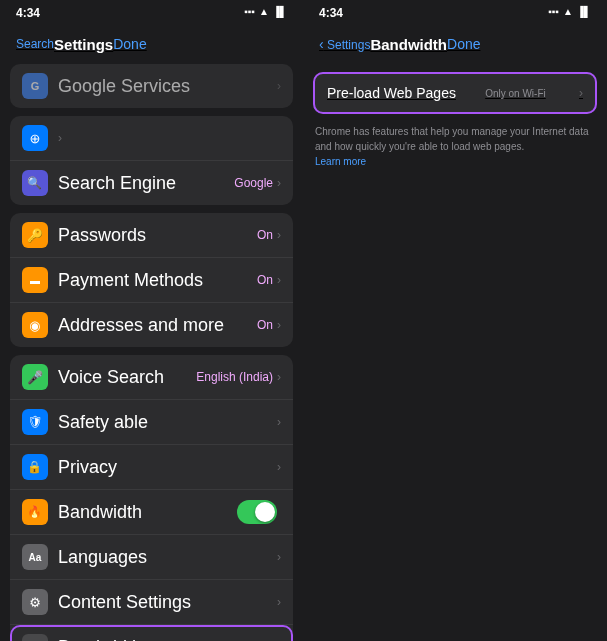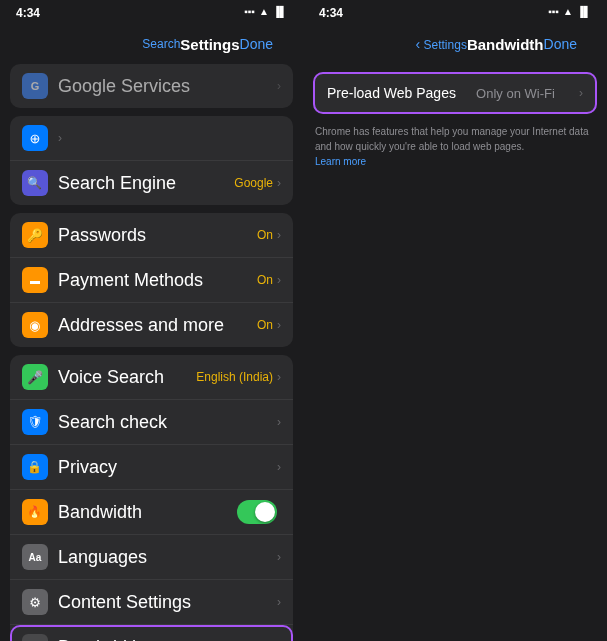--- a/index.html
+++ b/index.html
@@ -42,24 +42,25 @@
       gap: 4px;
     }
     .status-icons span {
       color: #fff;
       font-size: 10px;
     }
 
     
     .nav-bar {
       display: flex;
-      justify-content: flex-end;
-      align-items: center;
-      padding: 2px 30px 6px;
+      justify-content: flex-start;
+      align-items: center;
+      padding: 2px 16px 6px;
       height: 36px;
+      text-decoration: underline;
     }
     .nav-back {
       font-size: 12px;
       color: #4a9eff;
     }
     .nav-title {
       font-size: 15px;
       font-weight: 600;
       color: #fff;
     }
@@ -108,21 +109,21 @@
       font-size: 14px;
     }
 
     .row-label {
       flex: 1;
       font-size: 18px;
       color: #fff;
     }
     .row-value {
       font-size: 12px;
-      color: #eab308;
+      color: #f0abfc;
       margin-right: 4px;
     }
     .row-chevron {
       font-size: 12px;
       color: #636366;
     }
 
     
     .toggle {
       width: 40px;
@@ -171,29 +172,30 @@
 
     .bandwidth-row {
       background: #2c2c2e;
       border-radius: 10px;
       display: flex;
       align-items: center;
       justify-content: space-between;
       padding: 13px 14px;
       outline: 2px solid #a855f7;
       outline-offset: -2px;
+      text-decoration: underline;
     }
 
     .bandwidth-row-label {
       font-size: 14px;
       color: #fff;
     }
 
     .bandwidth-row-value {
-      font-size: 13px;
+      font-size: 10px;
       color: #8e8e93;
       margin-right: 4px;
     }
 
     .bandwidth-description {
       padding: 10px 12px 0;
       font-size: 10px;
       color: #8e8e93;
       line-height: 1.5;
     }
@@ -298,21 +300,21 @@
           <span style="color:#fff;font-size:13px;">🎤</span>
         </div>
         <span class="row-label">Voice Search</span>
         <span class="row-value">English (India)</span>
         <span class="row-chevron">›</span>
       </div>
       <div class="settings-row">
         <div class="row-icon" style="background:#007aff;border-radius:6px;">
           <span style="color:#fff;font-size:12px;">🛡</span>
         </div>
-        <span class="row-label">Search check</span>
+        <span class="row-label">Safety able</span>
         <span class="row-chevron">›</span>
       </div>
       <div class="settings-row">
         <div class="row-icon" style="background:#007aff;border-radius:6px;">
           <span style="color:#fff;font-size:12px;">🔒</span>
         </div>
         <span class="row-label">Privacy</span>
         <span class="row-chevron">›</span>
       </div>
       <div class="settings-row">

